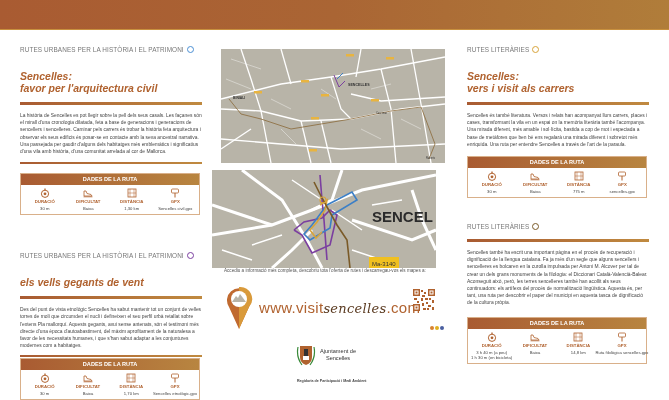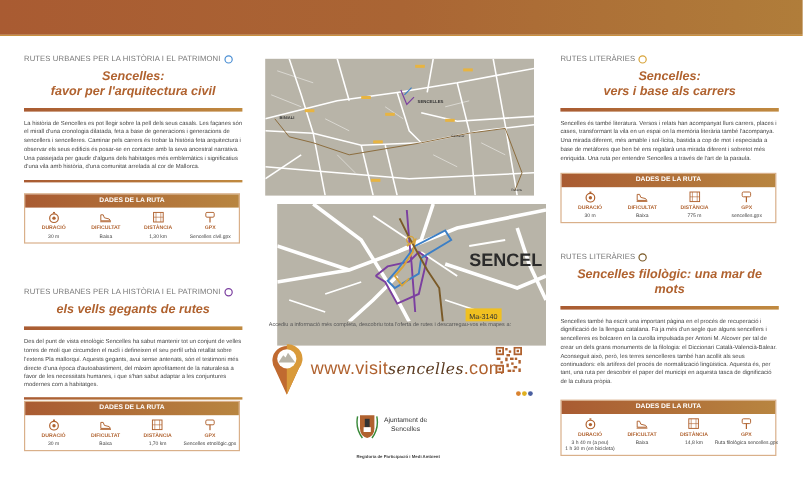--- a/index.html
+++ b/index.html
@@ -6,34 +6,34 @@
   html, body { width: 669px; height: 400px; overflow: hidden; background: #fff; }
   body { font-family: "Liberation Sans", sans-serif; color: #333; position: relative; }
   .topbar { position: absolute; left: 0; top: 0; width: 669px; height: 30px;
     background: linear-gradient(90deg, #a95b32 0%, #aa6534 50%, #b07d3a 100%);
     border-bottom: 1px solid #c8903f; }
   .col { position: absolute; }
   .col-left { left: 20px; top: 45px; width: 182px; }
   .col-right { left: 467px; top: 45px; width: 182px; }
   .kicker { font-size: 6.4px; color: #777; letter-spacing: 0.1px; display: flex; align-items: center; gap: 3px; height: 9px; white-space: nowrap; }
   .ring { display: inline-block; width: 7px; height: 7px; border-radius: 50%; border: 1.2px solid #4b8fd4; }
-  .title { font-style: italic; font-weight: bold; color: #b0622f; font-size: 10.5px; line-height: 12px; margin-top: 4px; text-align: center; }
+  .title { font-style: italic; font-weight: bold; color: #b0622f; font-size: 10.5px; line-height: 12px; margin-top: 16px; }
   .rule { height: 3px; background: linear-gradient(90deg, #a95b32, #c08a40); margin-top: 8px; }
   .para { font-size: 4.9px; line-height: 7.2px; color: #444; margin-top: 7px; }
   .rule2 { height: 2px; background: linear-gradient(90deg, #a95b32, #c08a40); margin-top: 7px; }
   .databox { border: 1px solid #d9b08a; margin-top: 3px; width: 180px; }
   .databox-head { background: linear-gradient(90deg, #a95b32, #b88540); color: #fff; font-size: 5.6px; font-weight: bold; text-align: center; height: 11px; line-height: 11px; }
   .databox-row { display: flex; justify-content: space-around; padding: 3px 2px 3px; }
   .metric { display: flex; flex-direction: column; align-items: center; width: 44px; }
   .metric svg { width: 10px; height: 10px; }
   .metric-label { font-size: 4.3px; font-weight: bold; color: #b0622f; margin-top: 1px; }
   .metric-value { font-size: 4.2px; color: #444; margin-top: 2px; text-align: center; line-height: 5px; white-space: nowrap; }
   .map { position: absolute; background: #b8b4a8; overflow: hidden; }
   .map1 { left: 221px; top: 49px; width: 224px; height: 114px; }
-  .map2 { left: 231px; top: 170px; width: 224px; height: 118px; }
+  .map2 { left: 212px; top: 170px; width: 224px; height: 98px; }
   .caption { position: absolute; left: 224px; top: 268px; width: 222px; font-size: 4.6px; color: #555; white-space: nowrap; overflow: hidden; }
   .weblogo { position: absolute; left: 225px; top: 285px; display: flex; align-items: center; }
   .url { font-size: 15px; color: #b0622f; margin-left: 6px; font-family: "Liberation Sans", sans-serif; letter-spacing: 0.3px; }
   .url .script { font-family: "DejaVu Serif", serif; font-style: italic; color: #5a3a20; font-size: 13px; }
   .qr { position: absolute; left: 413px; top: 289px; width: 22px; height: 22px; }
   .flags { position: absolute; left: 430px; top: 326px; display: flex; gap: 1px; }
   .flag { width: 4px; height: 4px; border-radius: 50%; }
   .ajunt { position: absolute; left: 296px; top: 343px; display: flex; align-items: center; gap: 4px; }
   .ajunt-name { font-size: 5.6px; color: #333; line-height: 7px; text-align: center; }
   .ajunt-sub { position: absolute; left: 297px; top: 379px; font-size: 3.6px; font-weight: bold; color: #444; }
@@ -95,21 +95,21 @@
       </div>
     </div>
   </div>
 
   <div style="margin-top:36px">
     <div class="kicker">
       <span>RUTES URBANES PER LA HISTÒRIA I EL PATRIMONI</span>
       <span class="ring" style="border-color:#7b3fa0"></span>
     </div>
     <div class="title">
-      <div>els vells gegants de rutes</div>
+      <div>els vells gegants de vent</div>
     </div>
     <div class="rule"></div>
     <div class="para">Des del punt de vista etnològic Sencelles ha sabut mantenir tot un conjunt de velles torres de molí que circumden el nucli i defineixen el seu perfil urbà retallat sobre l'extens Pla mallorquí. Aquests gegants, avui sense antenats, són el testimoni més directe d'una època d'autoabastiment, del màxim aprofitament de la naturalesa a favor de les necessitats humanes, i que s'han sabut adaptar a les conjuntures modernes com a habitatges.</div>
     <div class="rule2" style="margin-top:6px"></div>
     <div class="databox" style="margin-top:1px">
       <div class="databox-head">DADES DE LA RUTA</div>
       <div class="databox-row">
         <div class="metric">
           <svg viewBox="0 0 10 10">
               <circle cx="5" cy="5.8" r="3.6" fill="none" stroke="#b0622f" stroke-width="1"></circle>
@@ -279,21 +279,21 @@
 <div class="ajunt-sub">Regidoria de Participació i Medi Ambient</div>
 
 <div class="col col-right">
   <div>
     <div class="kicker">
       <span>RUTES LITERÀRIES</span>
       <span class="ring" style="border-color:#d8a43a"></span>
     </div>
     <div class="title">
       <div>Sencelles:</div>
-      <div>vers i base als carrers</div>
+      <div>vers i visit als carrers</div>
     </div>
     <div class="rule"></div>
     <div class="para">Sencelles és també literatura. Versos i relats han acompanyat llurs carrers, places i cases, transformant la vila en un espai on la memòria literària també l'acompanya. Una mirada diferent, més amable i sol·lícita, bastida a cop de mot i especiada a base de metàfores que ben bé ens regalarà una mirada diferent i sobretot més enriquida. Una ruta per entendre Sencelles a través de l'art de la paraula.</div>
     <div class="databox" style="margin-top:8px">
       <div class="databox-head">DADES DE LA RUTA</div>
       <div class="databox-row">
         <div class="metric">
           <svg viewBox="0 0 10 10">
               <circle cx="5" cy="5.8" r="3.6" fill="none" stroke="#b0622f" stroke-width="1"></circle>
               <rect x="4.2" y="0.6" width="1.6" height="1.2" fill="#b0622f"></rect>
@@ -328,23 +328,20 @@
         </div>
       </div>
     </div>
   </div>
 
   <div style="margin-top:24px">
     <div class="kicker">
       <span>RUTES LITERÀRIES</span>
       <span class="ring" style="border-color:#7a5a28"></span>
     </div>
-    <div class="title">
-      <div>Sencelles filològic: una mar de mots</div>
-    </div>
     <div class="rule"></div>
     <div class="para">Sencelles també ha escrit una important pàgina en el procés de recuperació i dignificació de la llengua catalana. Fa ja més d'un segle que alguns sencellers i sencelleres es bolcaren en la curolla impulsada per Antoni M. Alcover per tal de crear un dels grans monuments de la filologia: el Diccionari Català-Valencià-Balear. Aconseguit això, però, les terres sencelleres també han acollit als seus continuadors: els artífexs del procés de normalització lingüística. Aquesta és, per tant, una ruta per descobrir el paper del municipi en aquesta tasca de dignificació de la cultura pròpia.</div>
     <div class="databox" style="margin-top:10px">
       <div class="databox-head">DADES DE LA RUTA</div>
       <div class="databox-row">
         <div class="metric">
           <svg viewBox="0 0 10 10">
               <circle cx="5" cy="5.8" r="3.6" fill="none" stroke="#b0622f" stroke-width="1"></circle>
               <rect x="4.2" y="0.6" width="1.6" height="1.2" fill="#b0622f"></rect>
               <circle cx="5" cy="5.8" r="1.4" fill="#b0622f"></circle>

